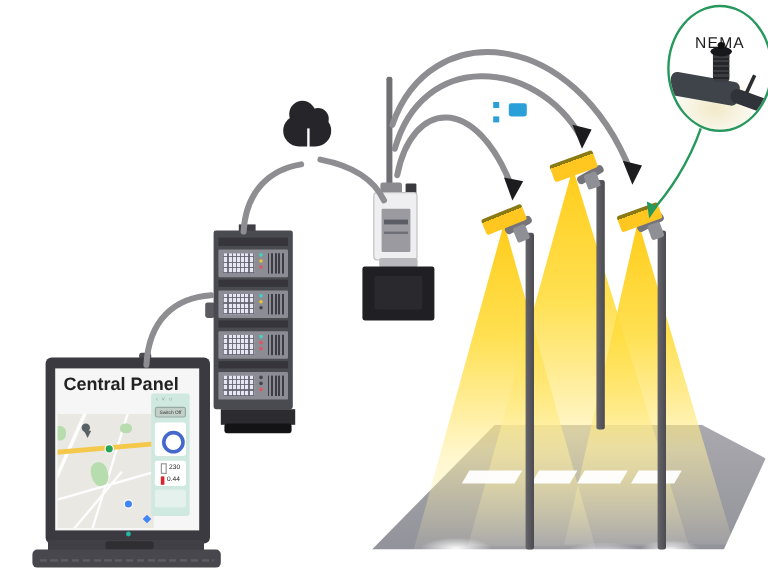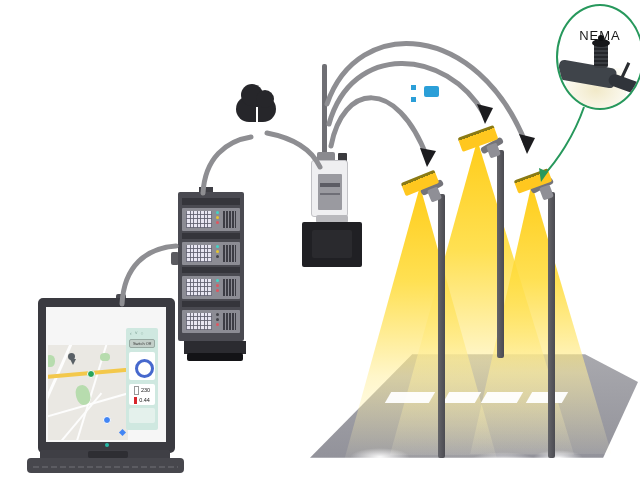--- a/index.html
+++ b/index.html
@@ -159,20 +159,21 @@
   </div>
   <div class="abs" style="left:316px;top:215px;width:32px;height:8px;background:#b9b9bd;border-radius:2px;"></div>
 
   <div class="abs" style="left:302px;top:222px;width:60px;height:45px;background:#202024;border-radius:2px;">
     <div class="abs" style="left:10px;top:8px;width:40px;height:28px;background:#2a2a2e;border-radius:2px;"></div>
   </div>
 
   <div class="abs" style="left:116px;top:294px;width:10px;height:6px;background:#4a4a50;border-radius:2px;"></div>
   <div class="abs" id="bezel"></div>
   <div class="abs" id="screen">
+    <div class="abs" id="cp-title">Central Panel</div>
 
     <div class="abs" id="map">
       <div class="street" style="left:8px;top:-8px;width:3px;height:75px;transform:rotate(24deg);"></div>
       <div class="street" style="left:42px;top:-10px;width:2px;height:120px;transform:rotate(17deg);"></div>
       <div class="street" style="left:-12px;top:58px;width:110px;height:2px;transform:rotate(-16deg);"></div>
       <div class="street" style="left:30px;top:40px;width:2px;height:70px;transform:rotate(40deg);"></div>
       <div class="park" style="left:28px;top:40px;width:14px;height:20px;transform:rotate(-15deg);"></div>
       <div class="park" style="left:-3px;top:10px;width:10px;height:12px;"></div>
       <div class="park" style="left:52px;top:8px;width:10px;height:8px;"></div>
       <div class="abs" style="left:-6px;top:26px;width:100px;height:4px;background:#f3c84b;transform:rotate(-5deg);"></div>

